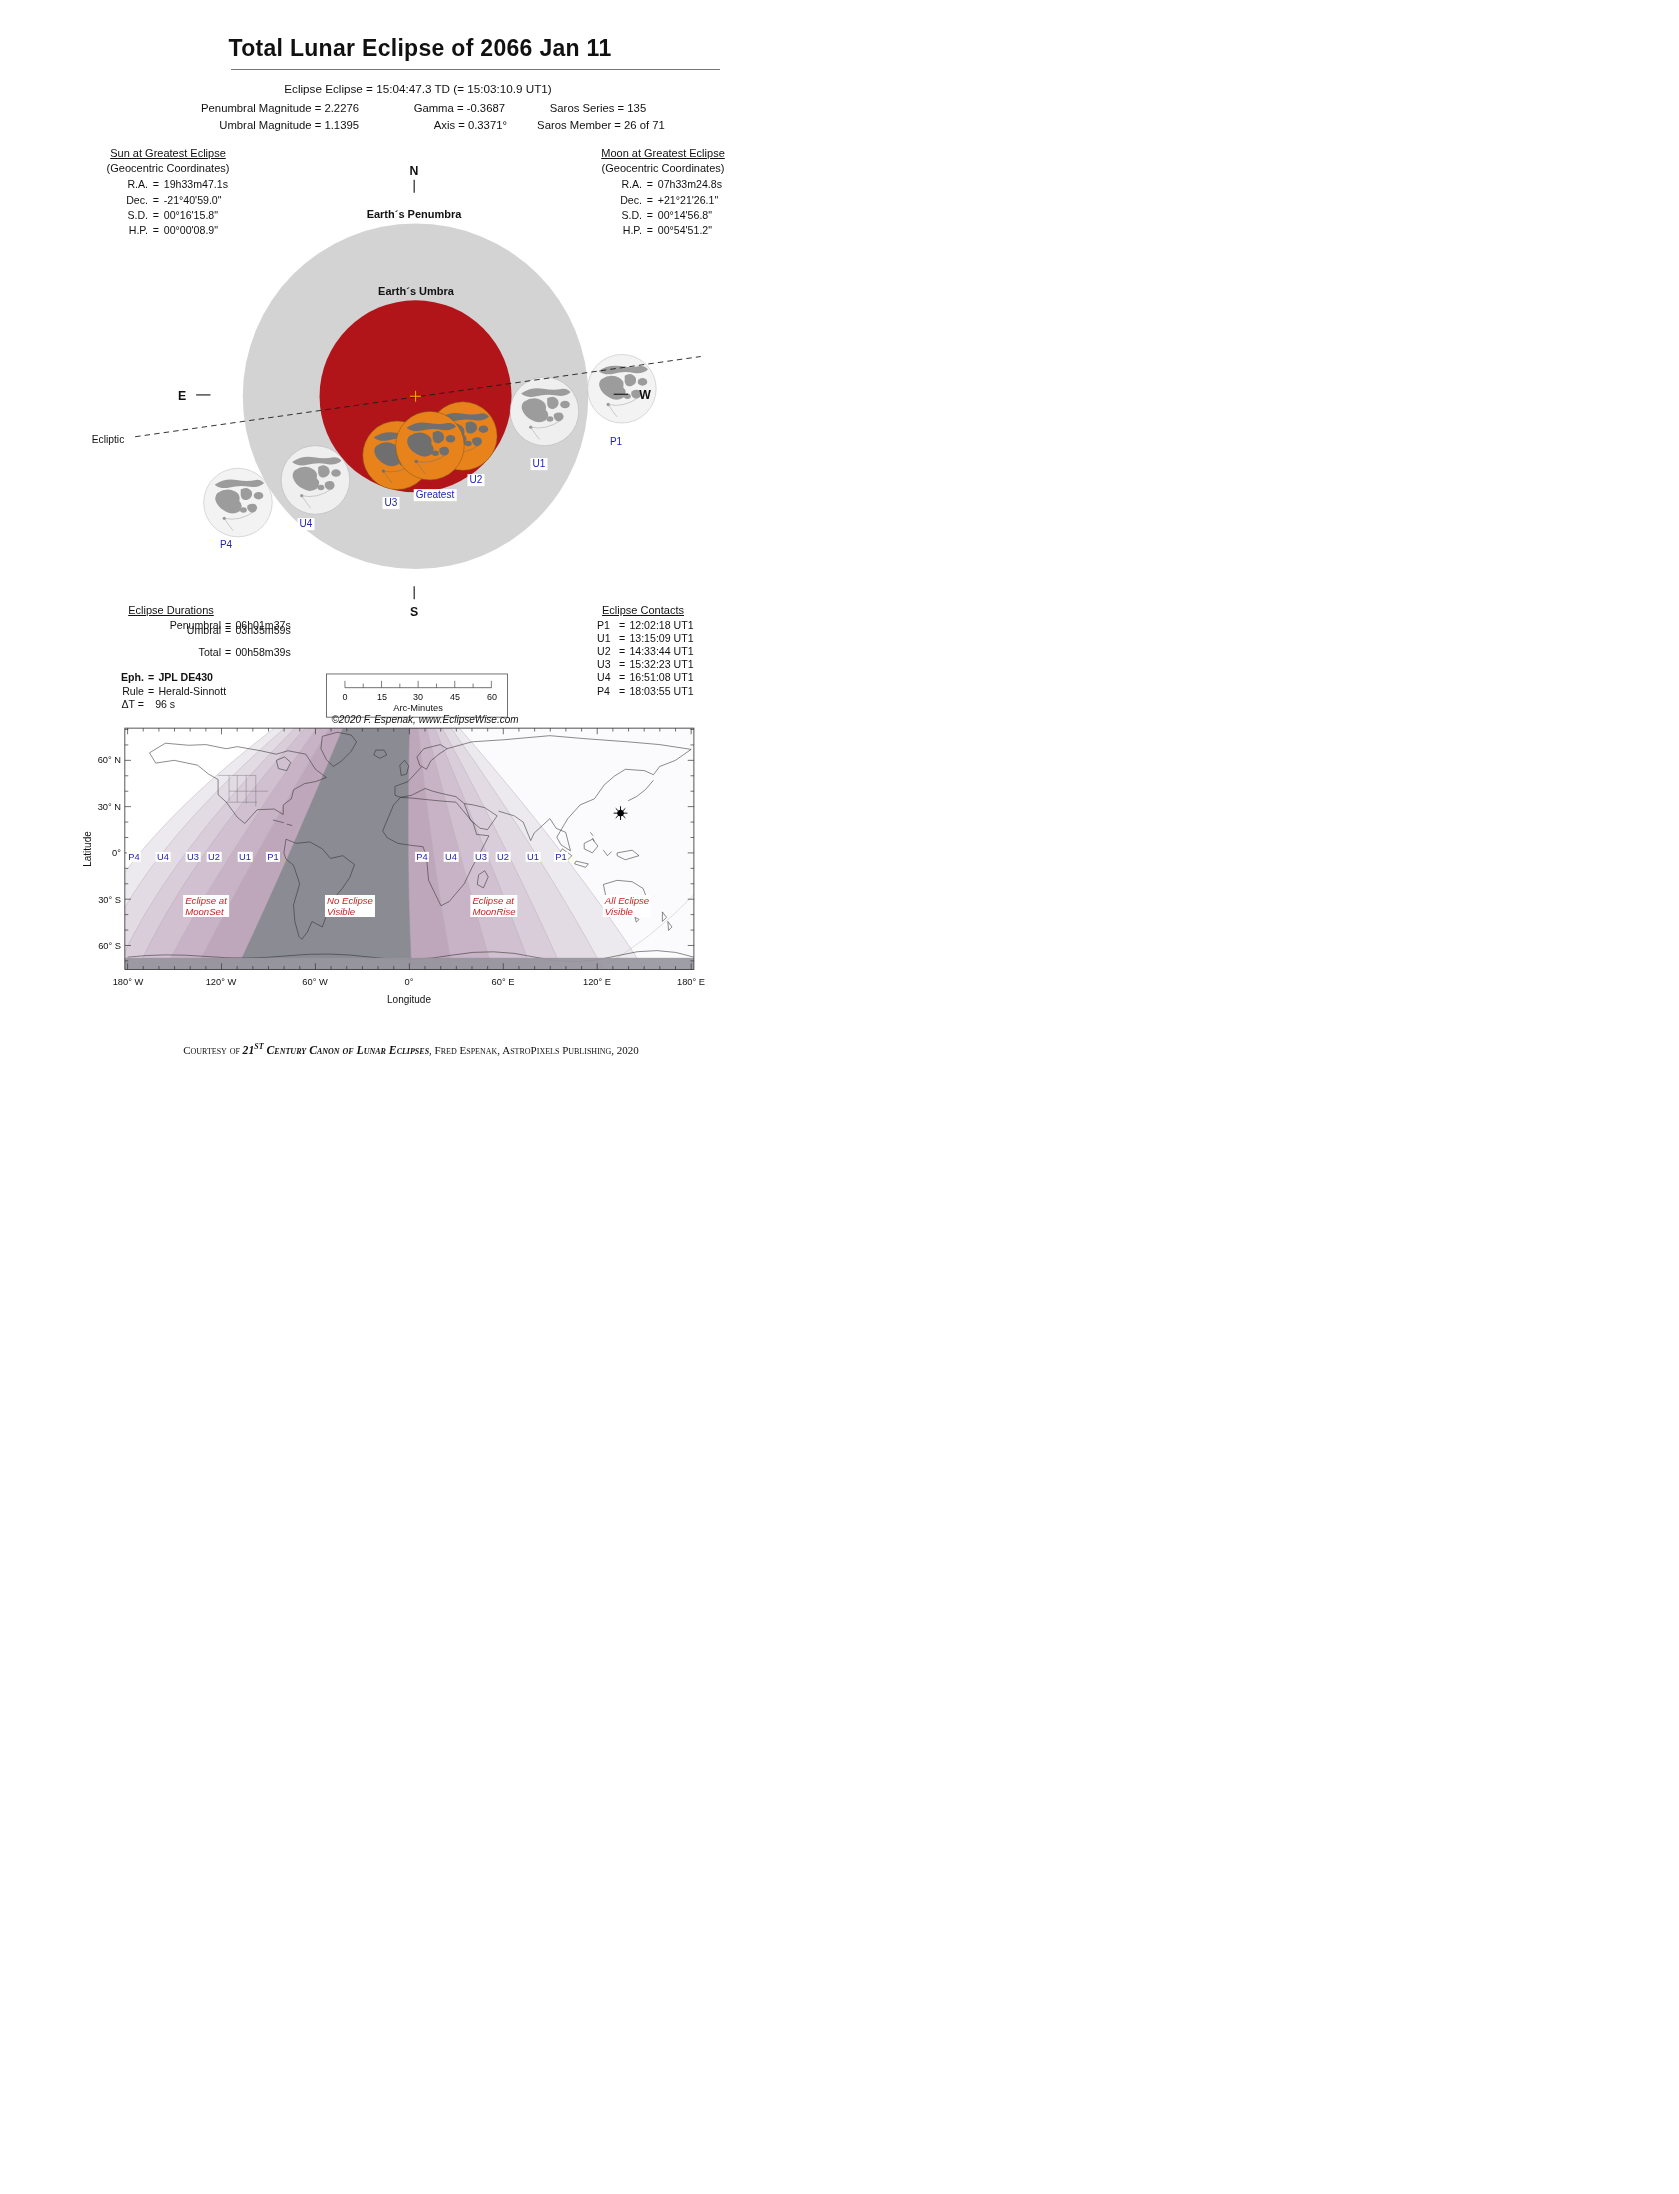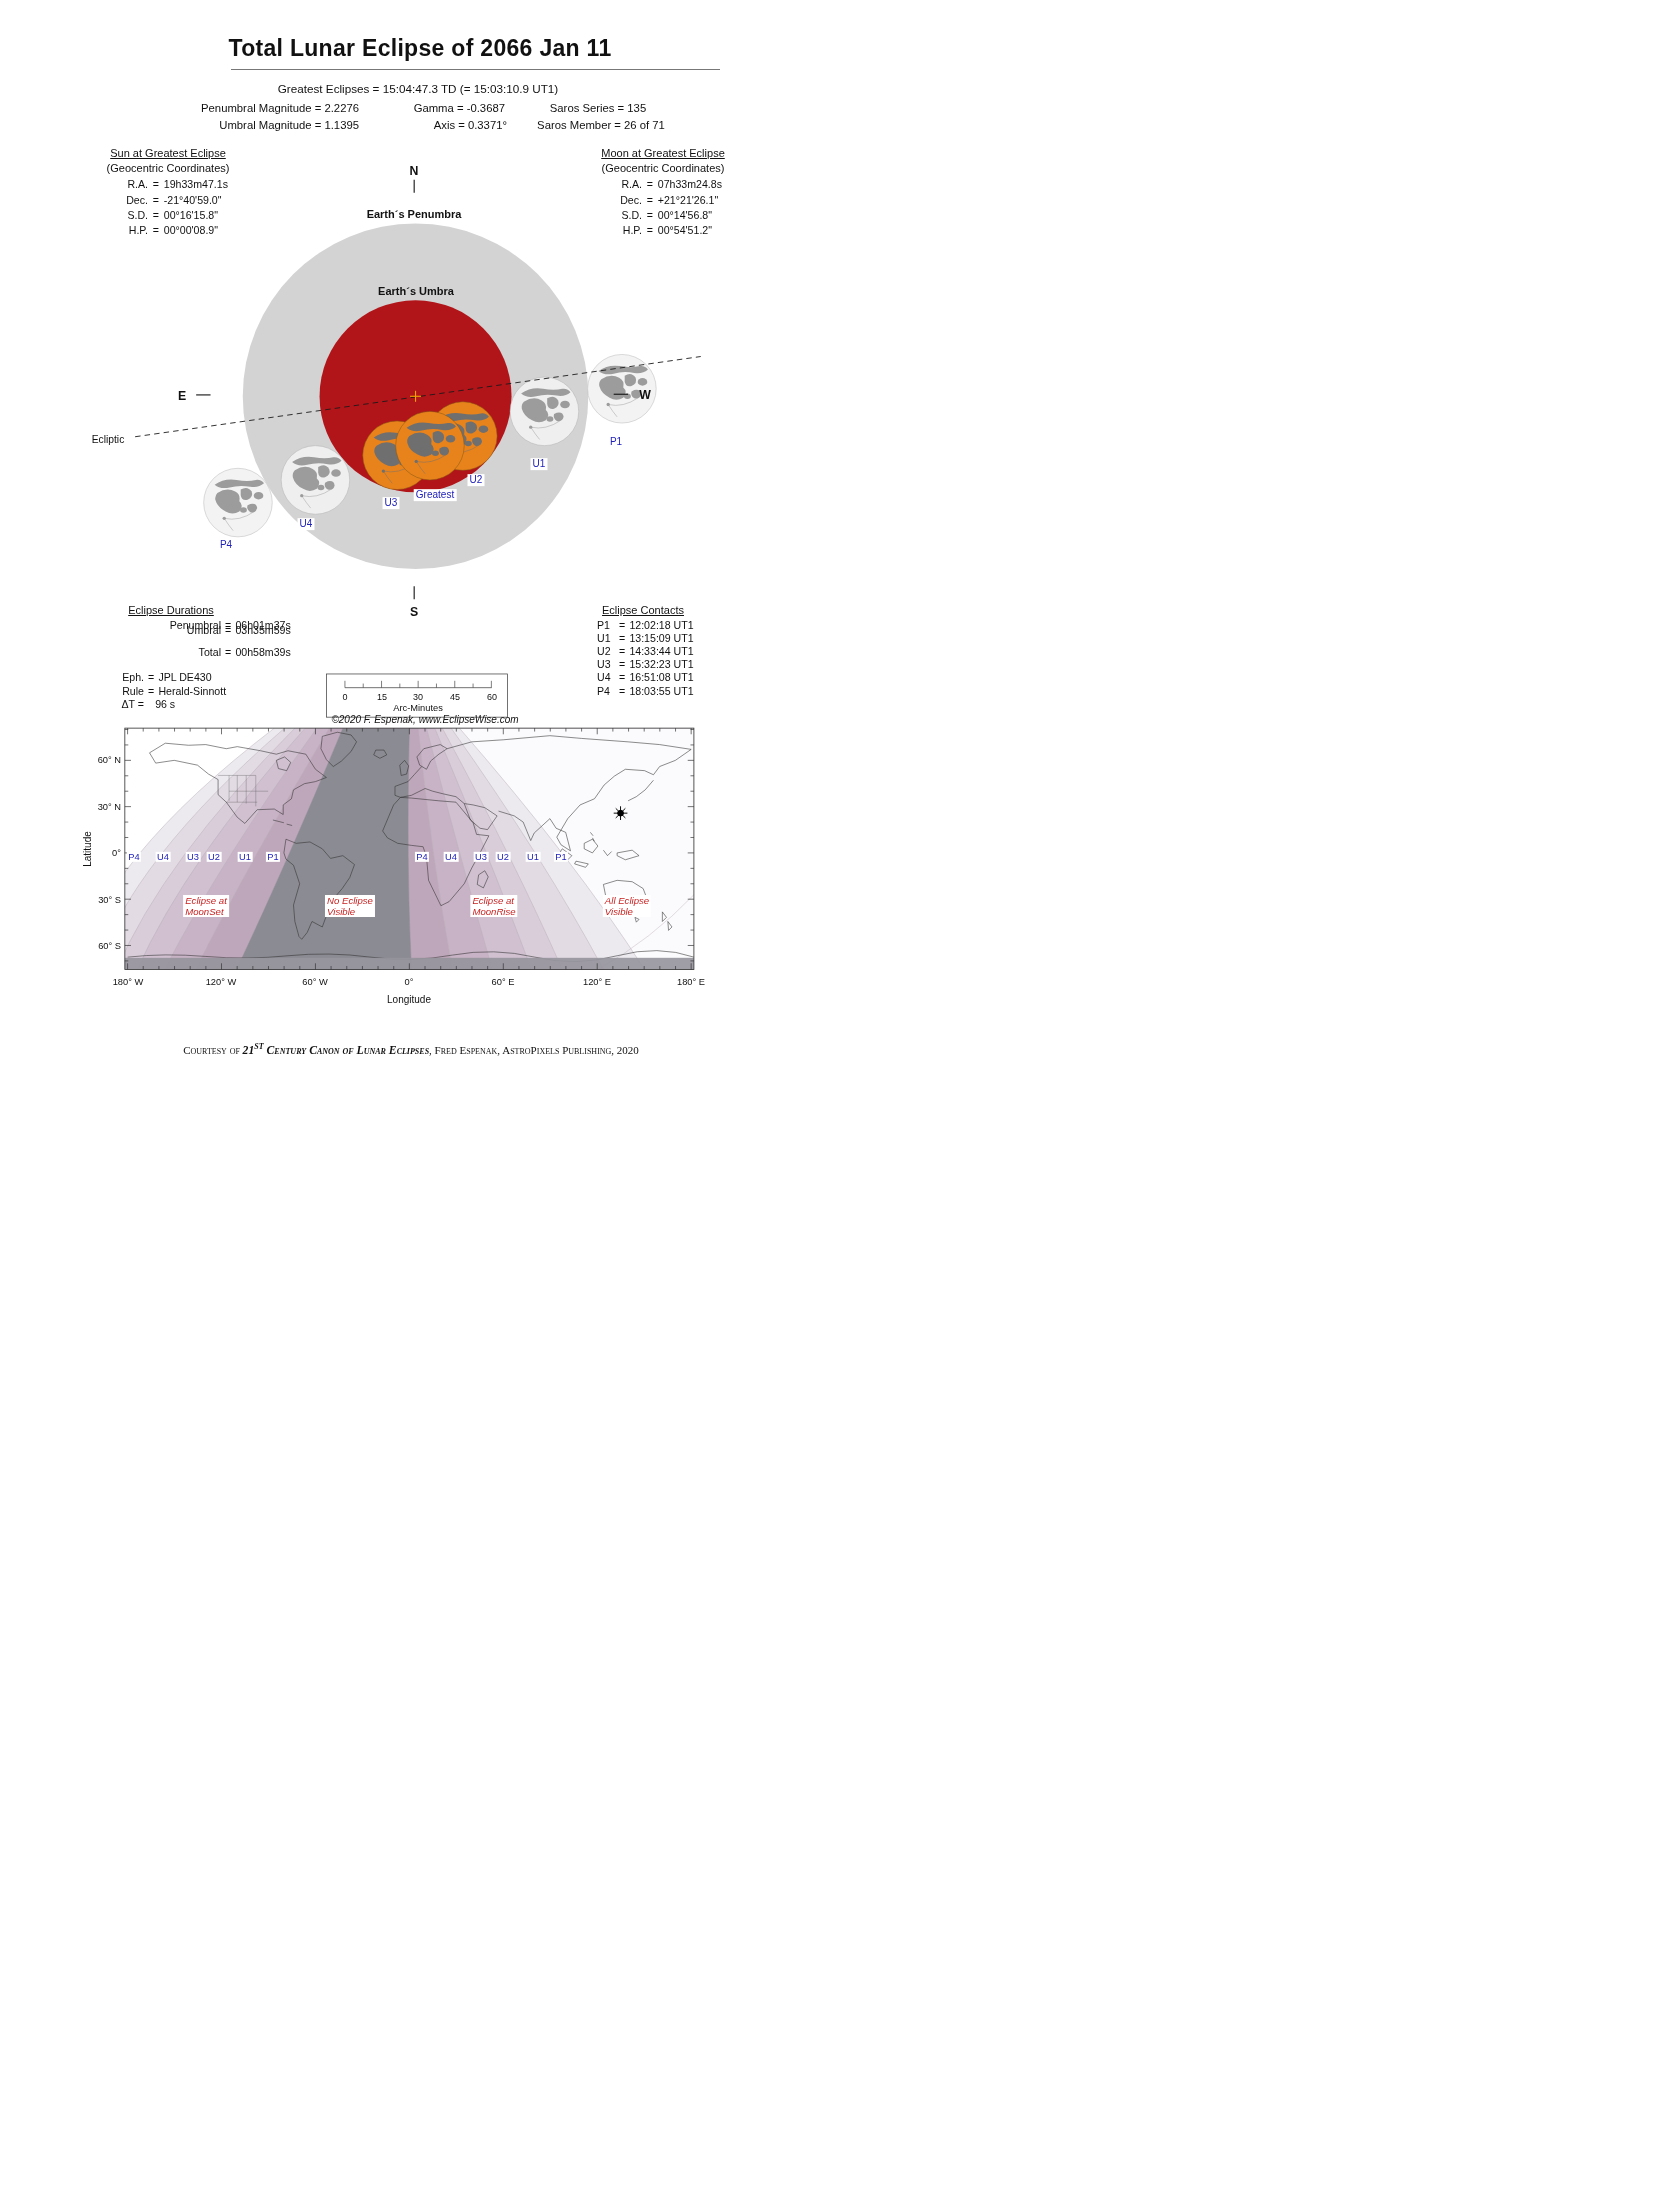--- a/index.html
+++ b/index.html
@@ -171,21 +171,21 @@
       <circle r="4.2" fill="#000"></circle>
       <path d="M0,-10 L0,10 M-10,0 L10,0 M-7,-7 L7,7 M-7,7 L7,-7"></path>
     </g>
     <rect x="182" y="1062" width="830" height="352" fill="none" stroke="#333" stroke-width="1.2"></rect>
     <path id="mapTicks" d="M186.0,1062 v9 M186.0,1414 v-9 M208.8,1062 v5 M208.8,1414 v-5 M231.7,1062 v5 M231.7,1414 v-5 M254.5,1062 v5 M254.5,1414 v-5 M277.3,1062 v5 M277.3,1414 v-5 M300.2,1062 v5 M300.2,1414 v-5 M323.0,1062 v9 M323.0,1414 v-9 M345.8,1062 v5 M345.8,1414 v-5 M368.7,1062 v5 M368.7,1414 v-5 M391.5,1062 v5 M391.5,1414 v-5 M414.3,1062 v5 M414.3,1414 v-5 M437.2,1062 v5 M437.2,1414 v-5 M460.0,1062 v9 M460.0,1414 v-9 M482.8,1062 v5 M482.8,1414 v-5 M505.7,1062 v5 M505.7,1414 v-5 M528.5,1062 v5 M528.5,1414 v-5 M551.3,1062 v5 M551.3,1414 v-5 M574.2,1062 v5 M574.2,1414 v-5 M597.0,1062 v9 M597.0,1414 v-9 M619.8,1062 v5 M619.8,1414 v-5 M642.7,1062 v5 M642.7,1414 v-5 M665.5,1062 v5 M665.5,1414 v-5 M688.3,1062 v5 M688.3,1414 v-5 M711.2,1062 v5 M711.2,1414 v-5 M734.0,1062 v9 M734.0,1414 v-9 M756.8,1062 v5 M756.8,1414 v-5 M779.7,1062 v5 M779.7,1414 v-5 M802.5,1062 v5 M802.5,1414 v-5 M825.3,1062 v5 M825.3,1414 v-5 M848.2,1062 v5 M848.2,1414 v-5 M871.0,1062 v9 M871.0,1414 v-9 M893.8,1062 v5 M893.8,1414 v-5 M916.7,1062 v5 M916.7,1414 v-5 M939.5,1062 v5 M939.5,1414 v-5 M962.3,1062 v5 M962.3,1414 v-5 M985.2,1062 v5 M985.2,1414 v-5 M1008.0,1062 v9 M1008.0,1414 v-9 M182,1401.5 h5 M1012,1401.5 h-5 M182,1379.0 h9 M1012,1379.0 h-9 M182,1356.5 h5 M1012,1356.5 h-5 M182,1334.0 h5 M1012,1334.0 h-5 M182,1311.5 h9 M1012,1311.5 h-9 M182,1289.0 h5 M1012,1289.0 h-5 M182,1266.5 h5 M1012,1266.5 h-5 M182,1244.0 h9 M1012,1244.0 h-9 M182,1221.5 h5 M1012,1221.5 h-5 M182,1199.0 h5 M1012,1199.0 h-5 M182,1176.5 h9 M1012,1176.5 h-9 M182,1154.0 h5 M1012,1154.0 h-5 M182,1131.5 h5 M1012,1131.5 h-5 M182,1109.0 h9 M1012,1109.0 h-9 M182,1086.5 h5 M1012,1086.5 h-5 M182,1064.0 h5 M1012,1064.0 h-5 " stroke="#333" stroke-width="1" fill="none"></path>
   </g>
 </svg>
 
 <div class="abs title c" style="left:420px;top:48px;">Total Lunar Eclipse of  2066 Jan 11</div>
 <div class="rule" style="left:231px;top:69px;width:489px;"></div>
-<div class="abs info c" style="left:418px;top:88px;">Greatest Eclipses =  15:04:47.3 TD   (= 15:03:10.9 UT1)</div>
+<div class="abs info c" style="left:418px;top:88px;">Eclipse Eclipse =  15:04:47.3 TD   (= 15:03:10.9 UT1)</div>
 
 <div class="abs stat r" style="left:359px;top:108px;">Penumbral Magnitude =  2.2276</div>
 <div class="abs stat r" style="left:505px;top:108px;">Gamma = -0.3687</div>
 <div class="abs stat c" style="left:598px;top:108px;">Saros Series = 135</div>
 <div class="abs stat r" style="left:359px;top:125px;">Umbral Magnitude =  1.1395</div>
 <div class="abs stat r" style="left:507px;top:125px;">Axis =  0.3371°</div>
 <div class="abs stat c" style="left:601px;top:125px;">Saros Member = 26 of 71</div>
 
 <div class="abs bhead c" style="left:168px;top:153px;">Sun at Greatest Eclipse</div>
 <div class="abs bsub c" style="left:168px;top:168px;">(Geocentric Coordinates)</div>
@@ -214,21 +214,21 @@
 <div class="abs blue c" style="left:476px;top:480px;">U2</div>
 <div class="abs blue c" style="left:435px;top:495px;">Greatest</div>
 <div class="abs blue c" style="left:391px;top:503px;">U3</div>
 <div class="abs blue c" style="left:306px;top:524px;">U4</div>
 <div class="abs blue c" style="left:226px;top:545px;">P4</div>
 
 <div class="abs bhead c" style="left:171px;top:610px;">Eclipse Durations</div>
 <div class="abs crow drow l" style="left:139px;top:625px;"><span class="lab">Penumbral</span><span class="eq">=</span><span>06h01m37s</span></div>
 <div class="abs crow drow l" style="left:139px;top:630px;"><span class="lab">Umbral</span><span class="eq">=</span><span>03h35m59s</span></div>
 <div class="abs crow drow l" style="left:139px;top:652px;"><span class="lab">Total</span><span class="eq">=</span><span>00h58m39s</span></div>
-<div class="abs crow erow l" style="left:104px;top:677px;"><span class="lab">Eph.</span><span class="eq">=</span><span>JPL DE430</span></div>
+<div class="abs crow erow l" style="left:104px;top:677px;font-weight:bold;"><span class="lab">Eph.</span><span class="eq">=</span><span>JPL DE430</span></div>
 <div class="abs crow erow l" style="left:104px;top:691px;"><span class="lab">Rule</span><span class="eq">=</span><span>Herald-Sinnott</span></div>
 <div class="abs crow erow l" style="left:104px;top:704px;"><span class="lab">ΔT =</span><span class="eq">&nbsp;</span><span>96 s</span></div>
 
 <div class="abs bhead c" style="left:643px;top:610px;">Eclipse Contacts</div>
 <div class="abs crow krow l" style="left:597px;top:625px;"><span class="lab">P1</span><span class="eq">=</span><span>12:02:18 UT1</span></div>
 <div class="abs crow krow l" style="left:597px;top:638px;"><span class="lab">U1</span><span class="eq">=</span><span>13:15:09 UT1</span></div>
 <div class="abs crow krow l" style="left:597px;top:651px;"><span class="lab">U2</span><span class="eq">=</span><span>14:33:44 UT1</span></div>
 <div class="abs crow krow l" style="left:597px;top:664px;"><span class="lab">U3</span><span class="eq">=</span><span>15:32:23 UT1</span></div>
 <div class="abs crow krow l" style="left:597px;top:677px;"><span class="lab">U4</span><span class="eq">=</span><span>16:51:08 UT1</span></div>
 <div class="abs crow krow l" style="left:597px;top:691px;"><span class="lab">P4</span><span class="eq">=</span><span>18:03:55 UT1</span></div>

